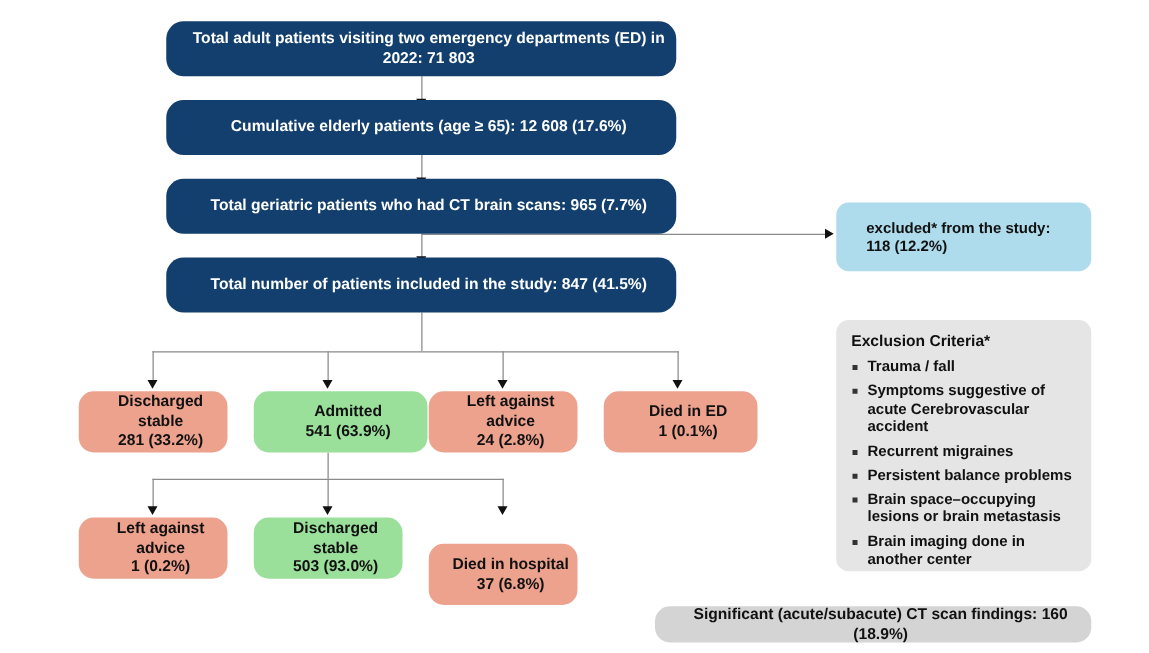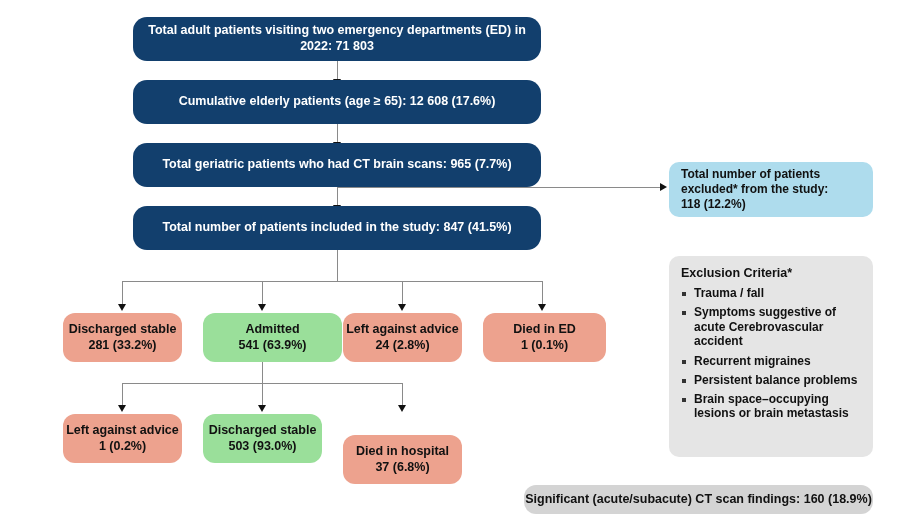--- a/index.html
+++ b/index.html
@@ -20,21 +20,21 @@
   .node {
     position: absolute;
     box-sizing: border-box;
     display: flex;
     flex-direction: column;
     align-items: center;
     justify-content: center;
     text-align: center;
     line-height: 1.25;
   }
-  .node .line { display: block; }
+  .node .line { display: block; padding-left: 12px; }
 
   .node-primary {
     background: #123f6d;
     color: #ffffff;
     border-radius: 14px;
     font-size: 12.5px;
     font-weight: 600;
   }
 
   .node-pink {
@@ -183,33 +183,33 @@
 
   <div class="node node-primary" style="left:133px; top:143px; width:408px; height:44px;">
     <span class="line">Total geriatric patients who had CT brain scans: 965 (7.7%)</span>
   </div>
 
   <div class="node node-primary" style="left:133px; top:206px; width:408px; height:44px;">
     <span class="line">Total number of patients included in the study: 847 (41.5%)</span>
   </div>
 
   <div class="node node-blue-light" style="left:669px; top:162px; width:204px; height:55px;">
-    <span class="line">Total number of patients</span>
     <span class="line">excluded* from the study:</span>
     <span class="line">118 (12.2%)</span>
   </div>
 
   <div id="exclusion-panel" style="left:669px; top:256px; width:204px; height:201px;">
     <div class="panel-title">Exclusion Criteria*</div>
     <ul>
       <li>Trauma / fall</li>
       <li>Symptoms suggestive of acute Cerebrovascular accident</li>
       <li>Recurrent migraines</li>
       <li>Persistent balance problems</li>
       <li>Brain space–occupying lesions or brain metastasis</li>
+      <li>Brain imaging done in another center</li>
     </ul>
   </div>
 
   <div class="node node-pink" style="left:63px; top:313px; width:119px; height:49px;">
     <span class="line">Discharged stable</span>
     <span class="line">281 (33.2%)</span>
   </div>
 
   <div class="node node-green" style="left:203px; top:313px; width:139px; height:49px;">
     <span class="line">Admitted</span>

